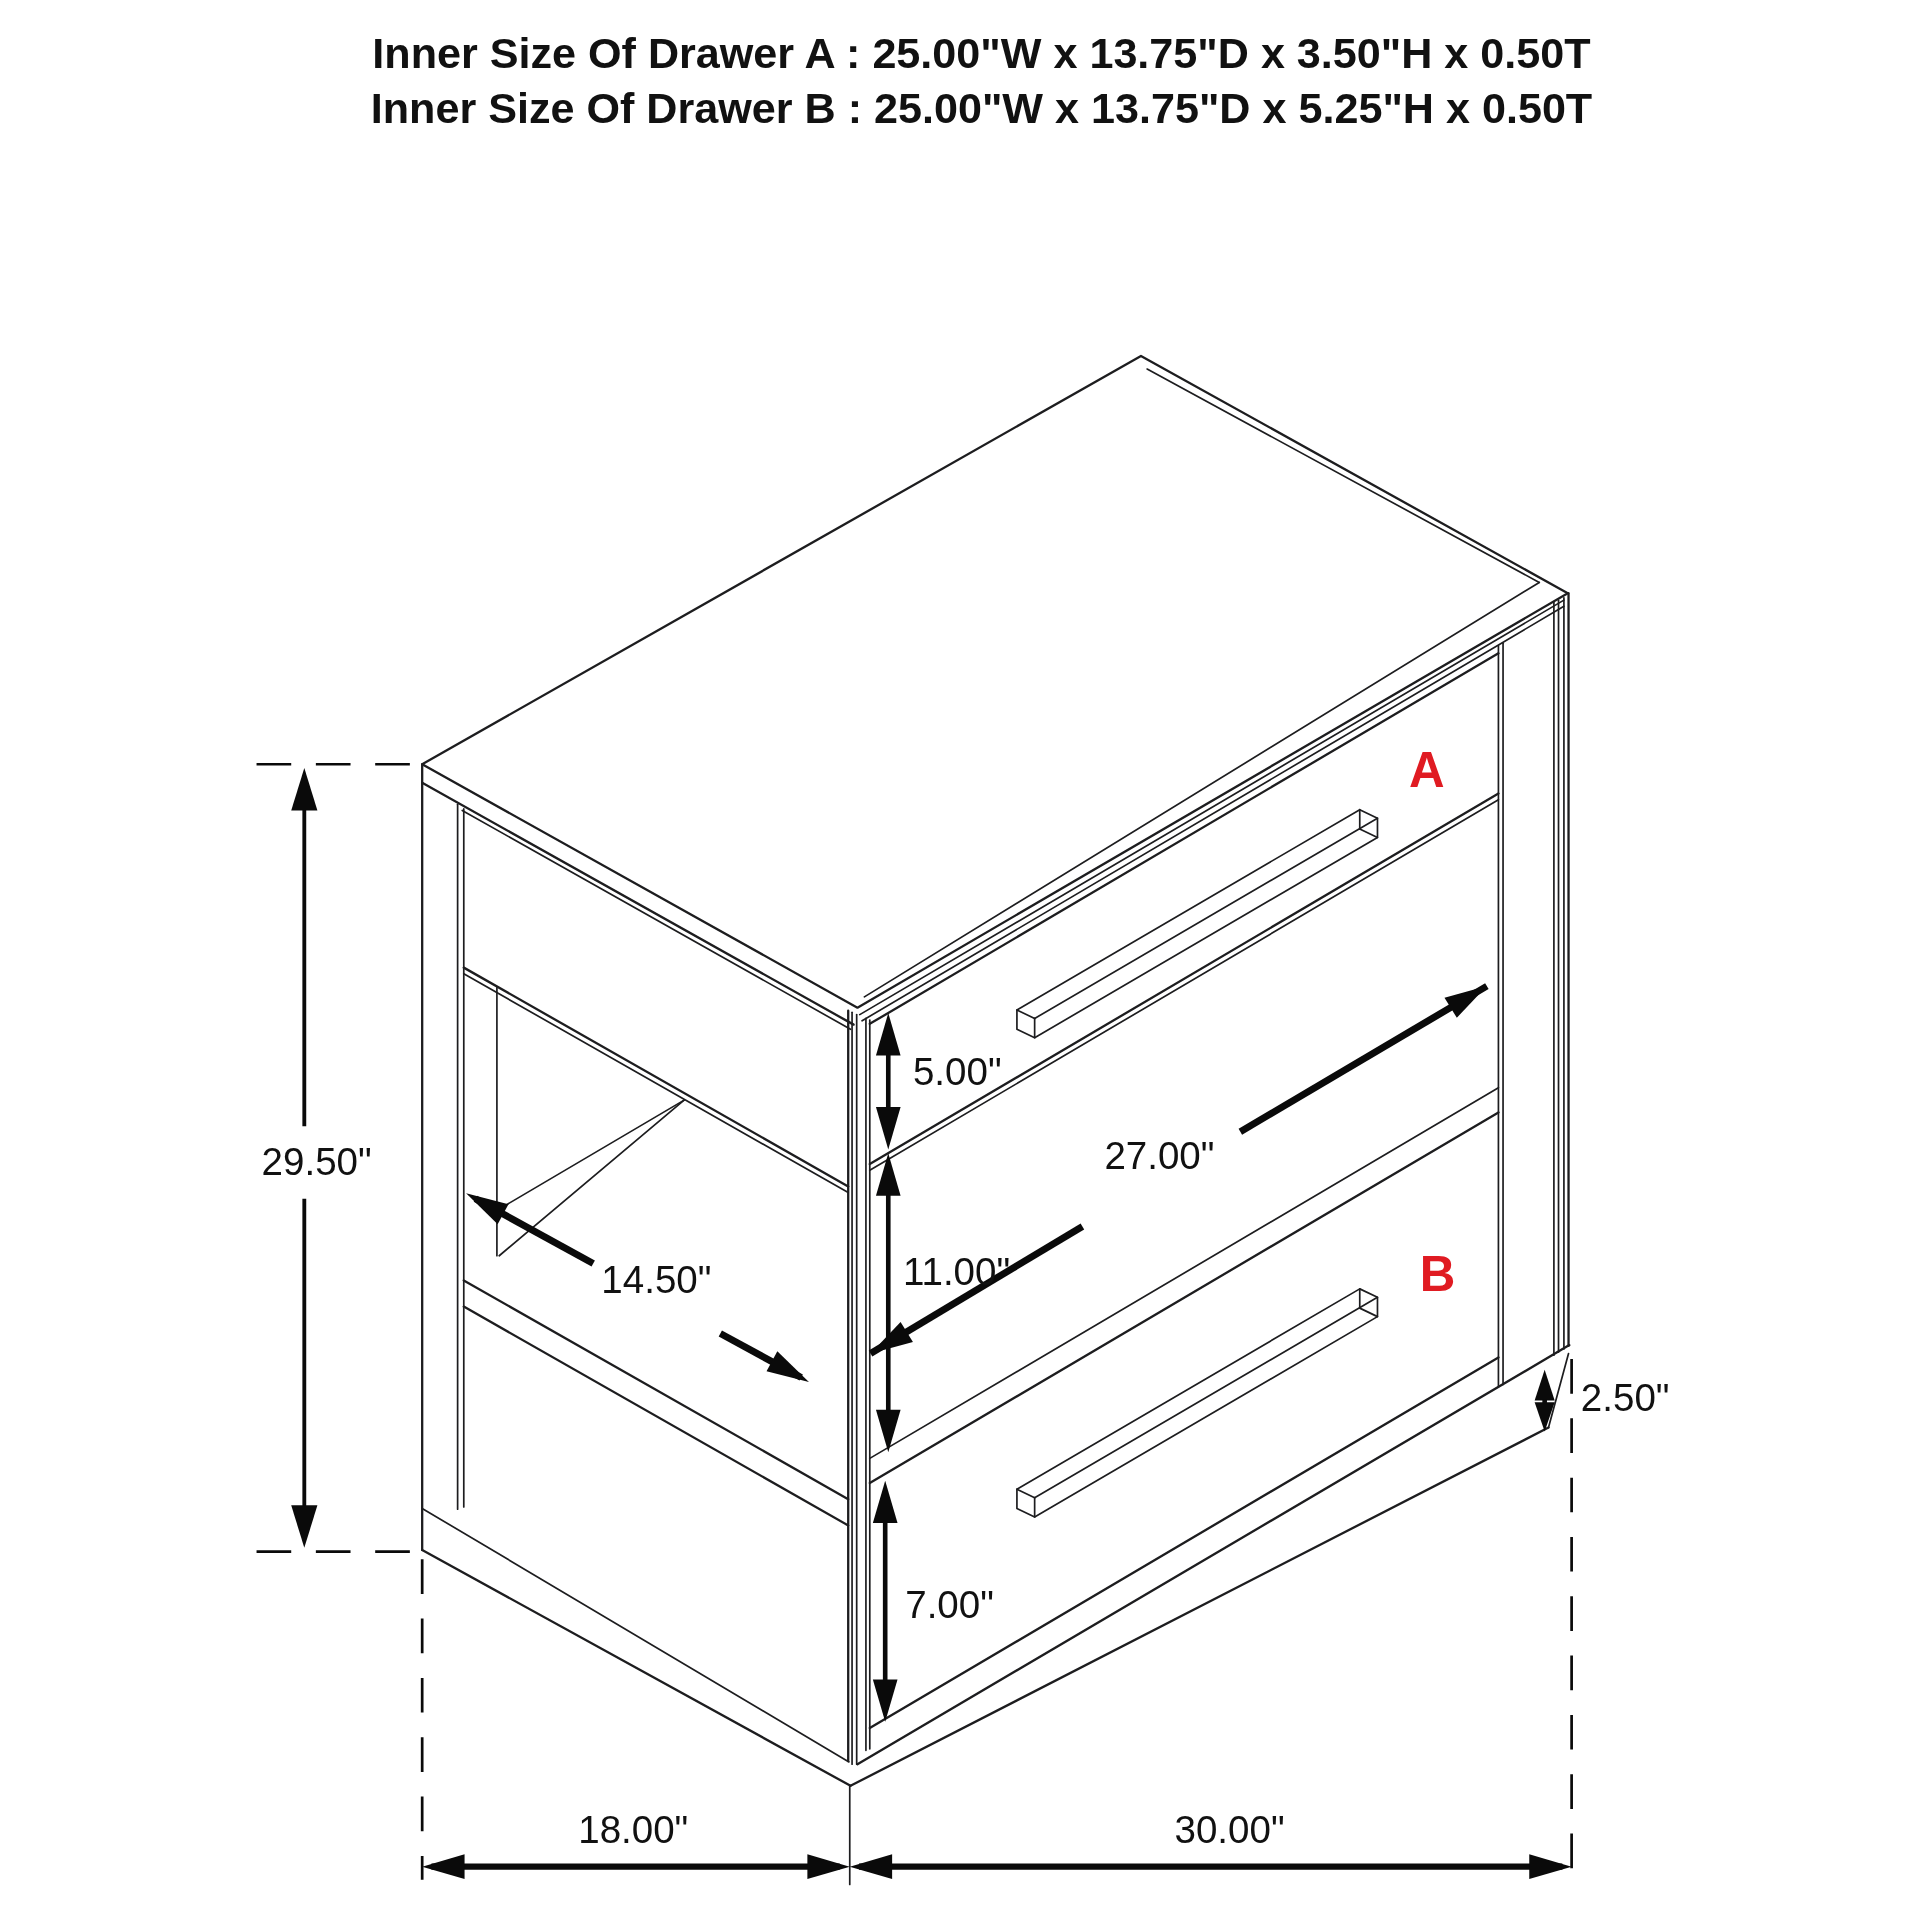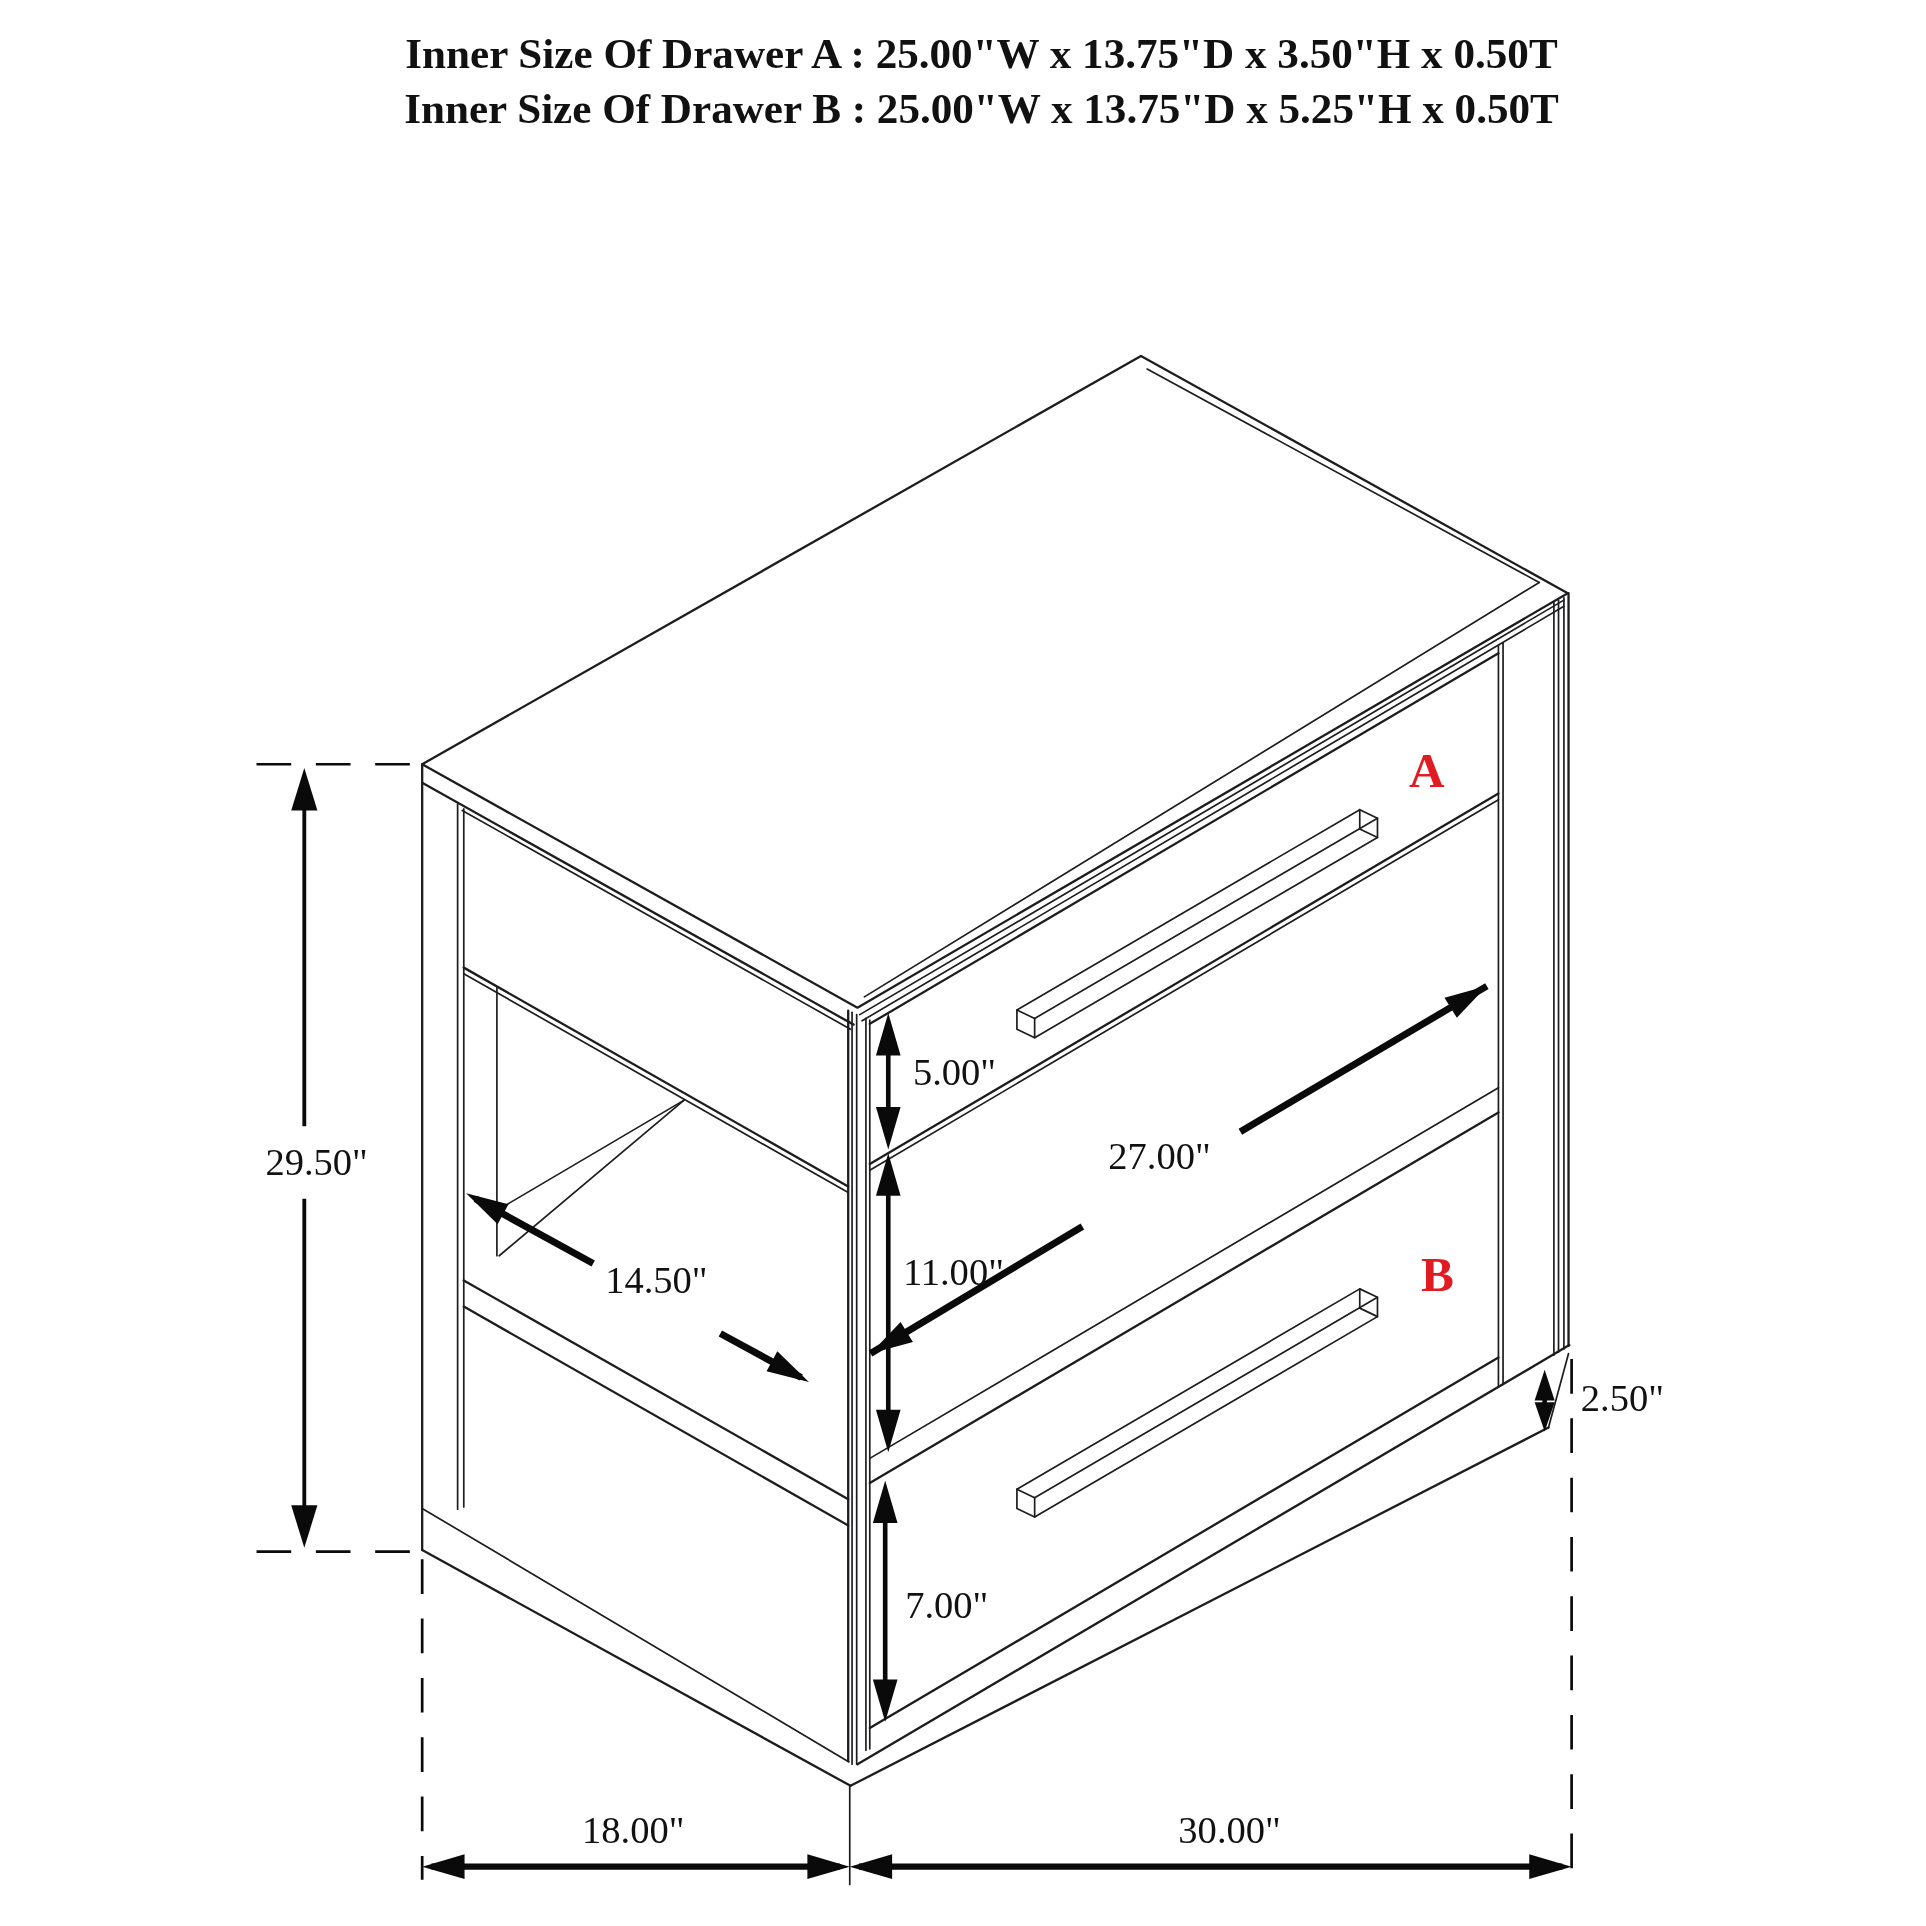--- a/index.html
+++ b/index.html
@@ -1,17 +1,17 @@
 <!DOCTYPE html>
 <html style="font-size:12.3px"><head>
 <meta charset="utf-8">
 <style>
   html,body{margin:0;padding:0;background:#ffffff;}
   .stage{position:relative;width:1926px;height:1926px;background:#ffffff;overflow:hidden;
-         font-family:Liberation Serif, serif;}
+         font-family:Liberation Sans, sans-serif;}
   svg{position:absolute;left:0;top:0;}
   
   .ln  {fill:none;stroke:#1d1d1f;stroke-width:3;stroke-linecap:round;stroke-linejoin:round;}
   .ln2 {fill:none;stroke:#1d1d1f;stroke-width:2.2;stroke-linecap:round;stroke-linejoin:round;}
   
   .dimthin {fill:none;stroke:#0a0a0a;stroke-width:5;stroke-linecap:butt;}
   .dimmed  {fill:none;stroke:#0a0a0a;stroke-width:6;stroke-linecap:butt;}
   .dimfat  {fill:none;stroke:#0a0a0a;stroke-width:9;stroke-linecap:butt;}
   .dimbase {fill:none;stroke:#0a0a0a;stroke-width:8;stroke-linecap:butt;}
   .dash    {fill:none;stroke:#0a0a0a;stroke-width:3.5;stroke-dasharray:45 32;stroke-linecap:butt;}

